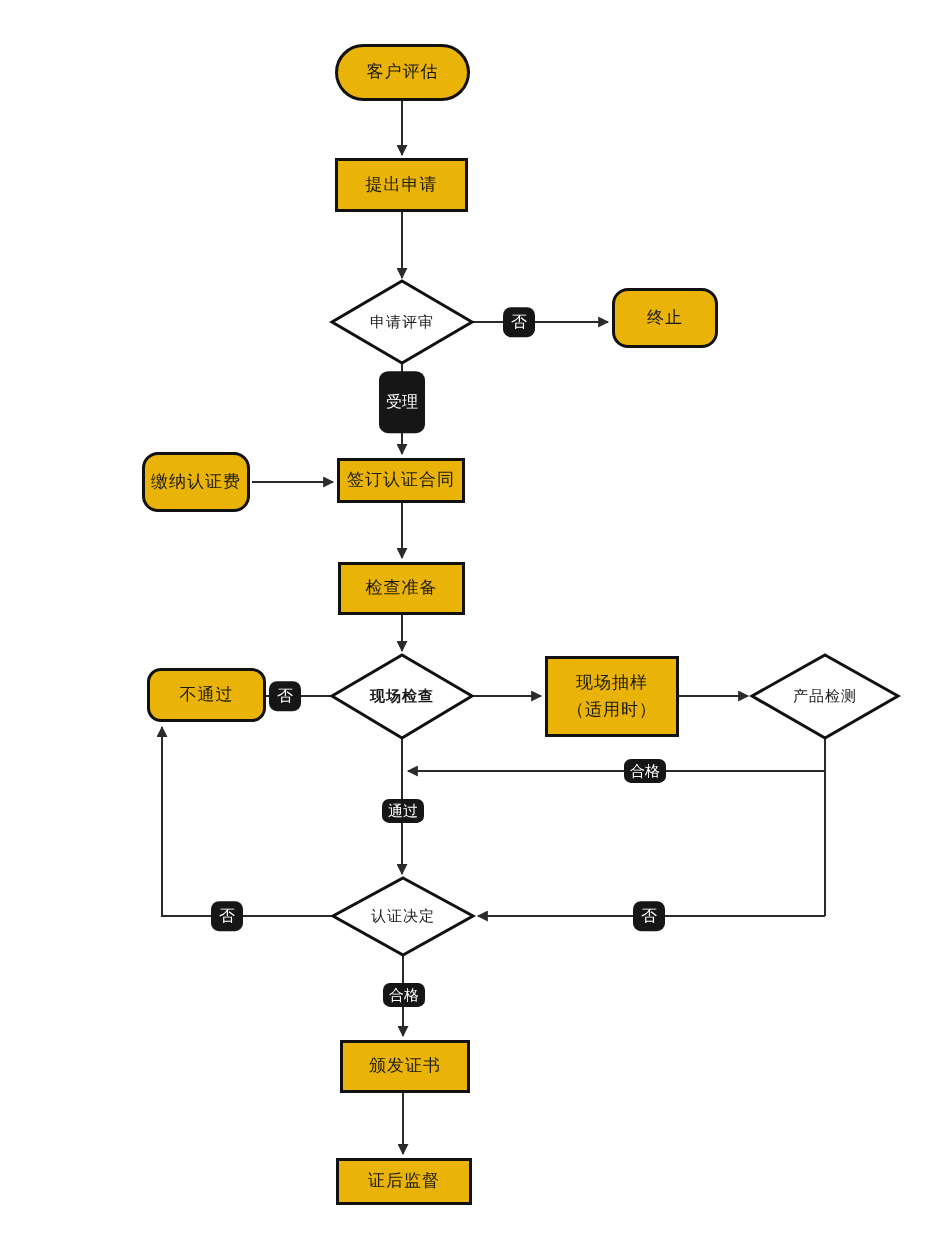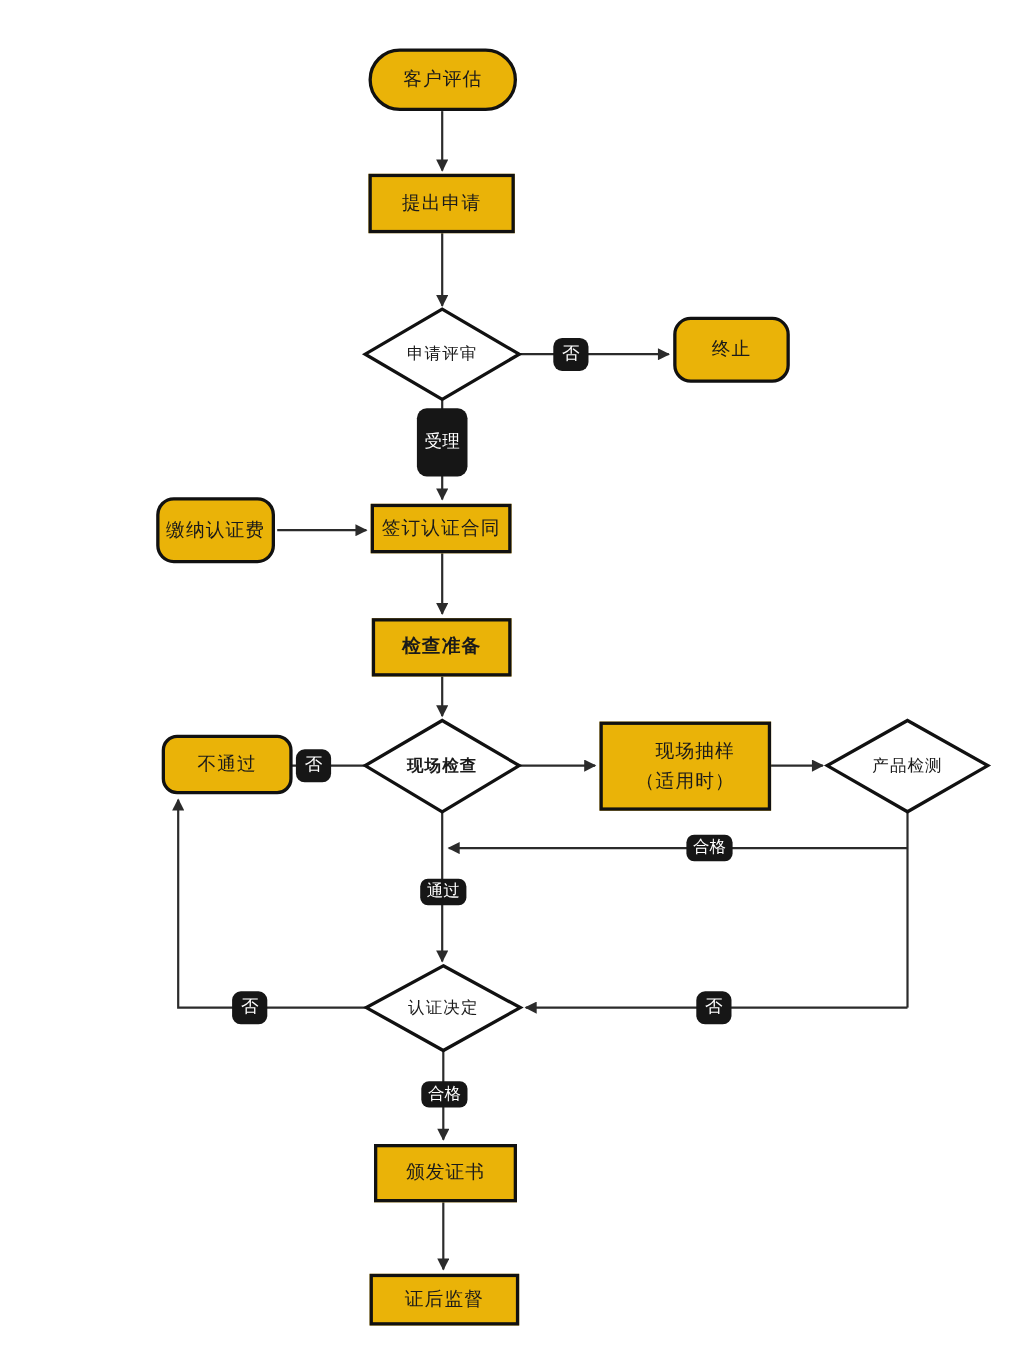--- a/index.html
+++ b/index.html
@@ -18,21 +18,21 @@
     position:absolute;
     box-sizing:border-box;
     background:#eab308;
     border:3px solid #111111;
     display:flex;align-items:center;justify-content:center;
     font-size:17px;line-height:1.55;
     text-align:center;
     letter-spacing:1px;
     white-space:pre-line;
   }
-  .rect{border-radius:0;text-align:right;}
+  .rect{border-radius:0;}
   .stadium{border-radius:29px;}
   .rounded{border-radius:16px;}
   .dtext{
     position:absolute;
     transform:translate(-50%,-50%);
     font-size:15px;letter-spacing:1px;
     white-space:nowrap;
     text-align:center;
   }
   .badge{
@@ -84,22 +84,22 @@
     <polygon class="diamond" points="403,878 473,916 403,955 333,916"></polygon>
   </svg>
 
   <div class="node stadium" style="left:335px;top:44px;width:135px;height:57px;">客户评估</div>
   <div class="node rounded" style="left:612px;top:288px;width:106px;height:60px;">终止</div>
   <div class="node rounded" style="left:142px;top:452px;width:108px;height:60px;">缴纳认证费</div>
   <div class="node rounded" style="left:103px;top:668px;width:119px;height:54px;border-radius:14px;margin-left:44px;">不通过</div>
 
   <div class="node rect" style="left:335px;top:158px;width:133px;height:54px;">提出申请</div>
   <div class="node rect" style="left:337px;top:458px;width:128px;height:45px;">签订认证合同</div>
-  <div class="node rect" style="left:338px;top:562px;width:127px;height:53px;font-weight:bold;">检查准备</div>
-  <div class="node rect" style="left:545px;top:656px;width:156px;height:81px;">现场抽样
+  <div class="node rect" style="left:338px;top:562px;width:127px;height:53px;">检查准备</div>
+  <div class="node rect" style="left:545px;top:656px;width:134px;height:81px;">现场抽样
 （适用时）</div>
   <div class="node rect" style="left:340px;top:1040px;width:130px;height:53px;">颁发证书</div>
   <div class="node rect" style="left:336px;top:1158px;width:136px;height:47px;">证后监督</div>
 
   <div class="dtext" style="left:402px;top:322px;">申请评审</div>
   <div class="dtext" style="left:402px;top:696px;font-weight:bold;">现场检查</div>
   <div class="dtext" style="left:825px;top:696px;">产品检测</div>
   <div class="dtext" style="left:403px;top:916px;">认证决定</div>
 
   <div class="badge" style="left:519px;top:322px;">否</div>

